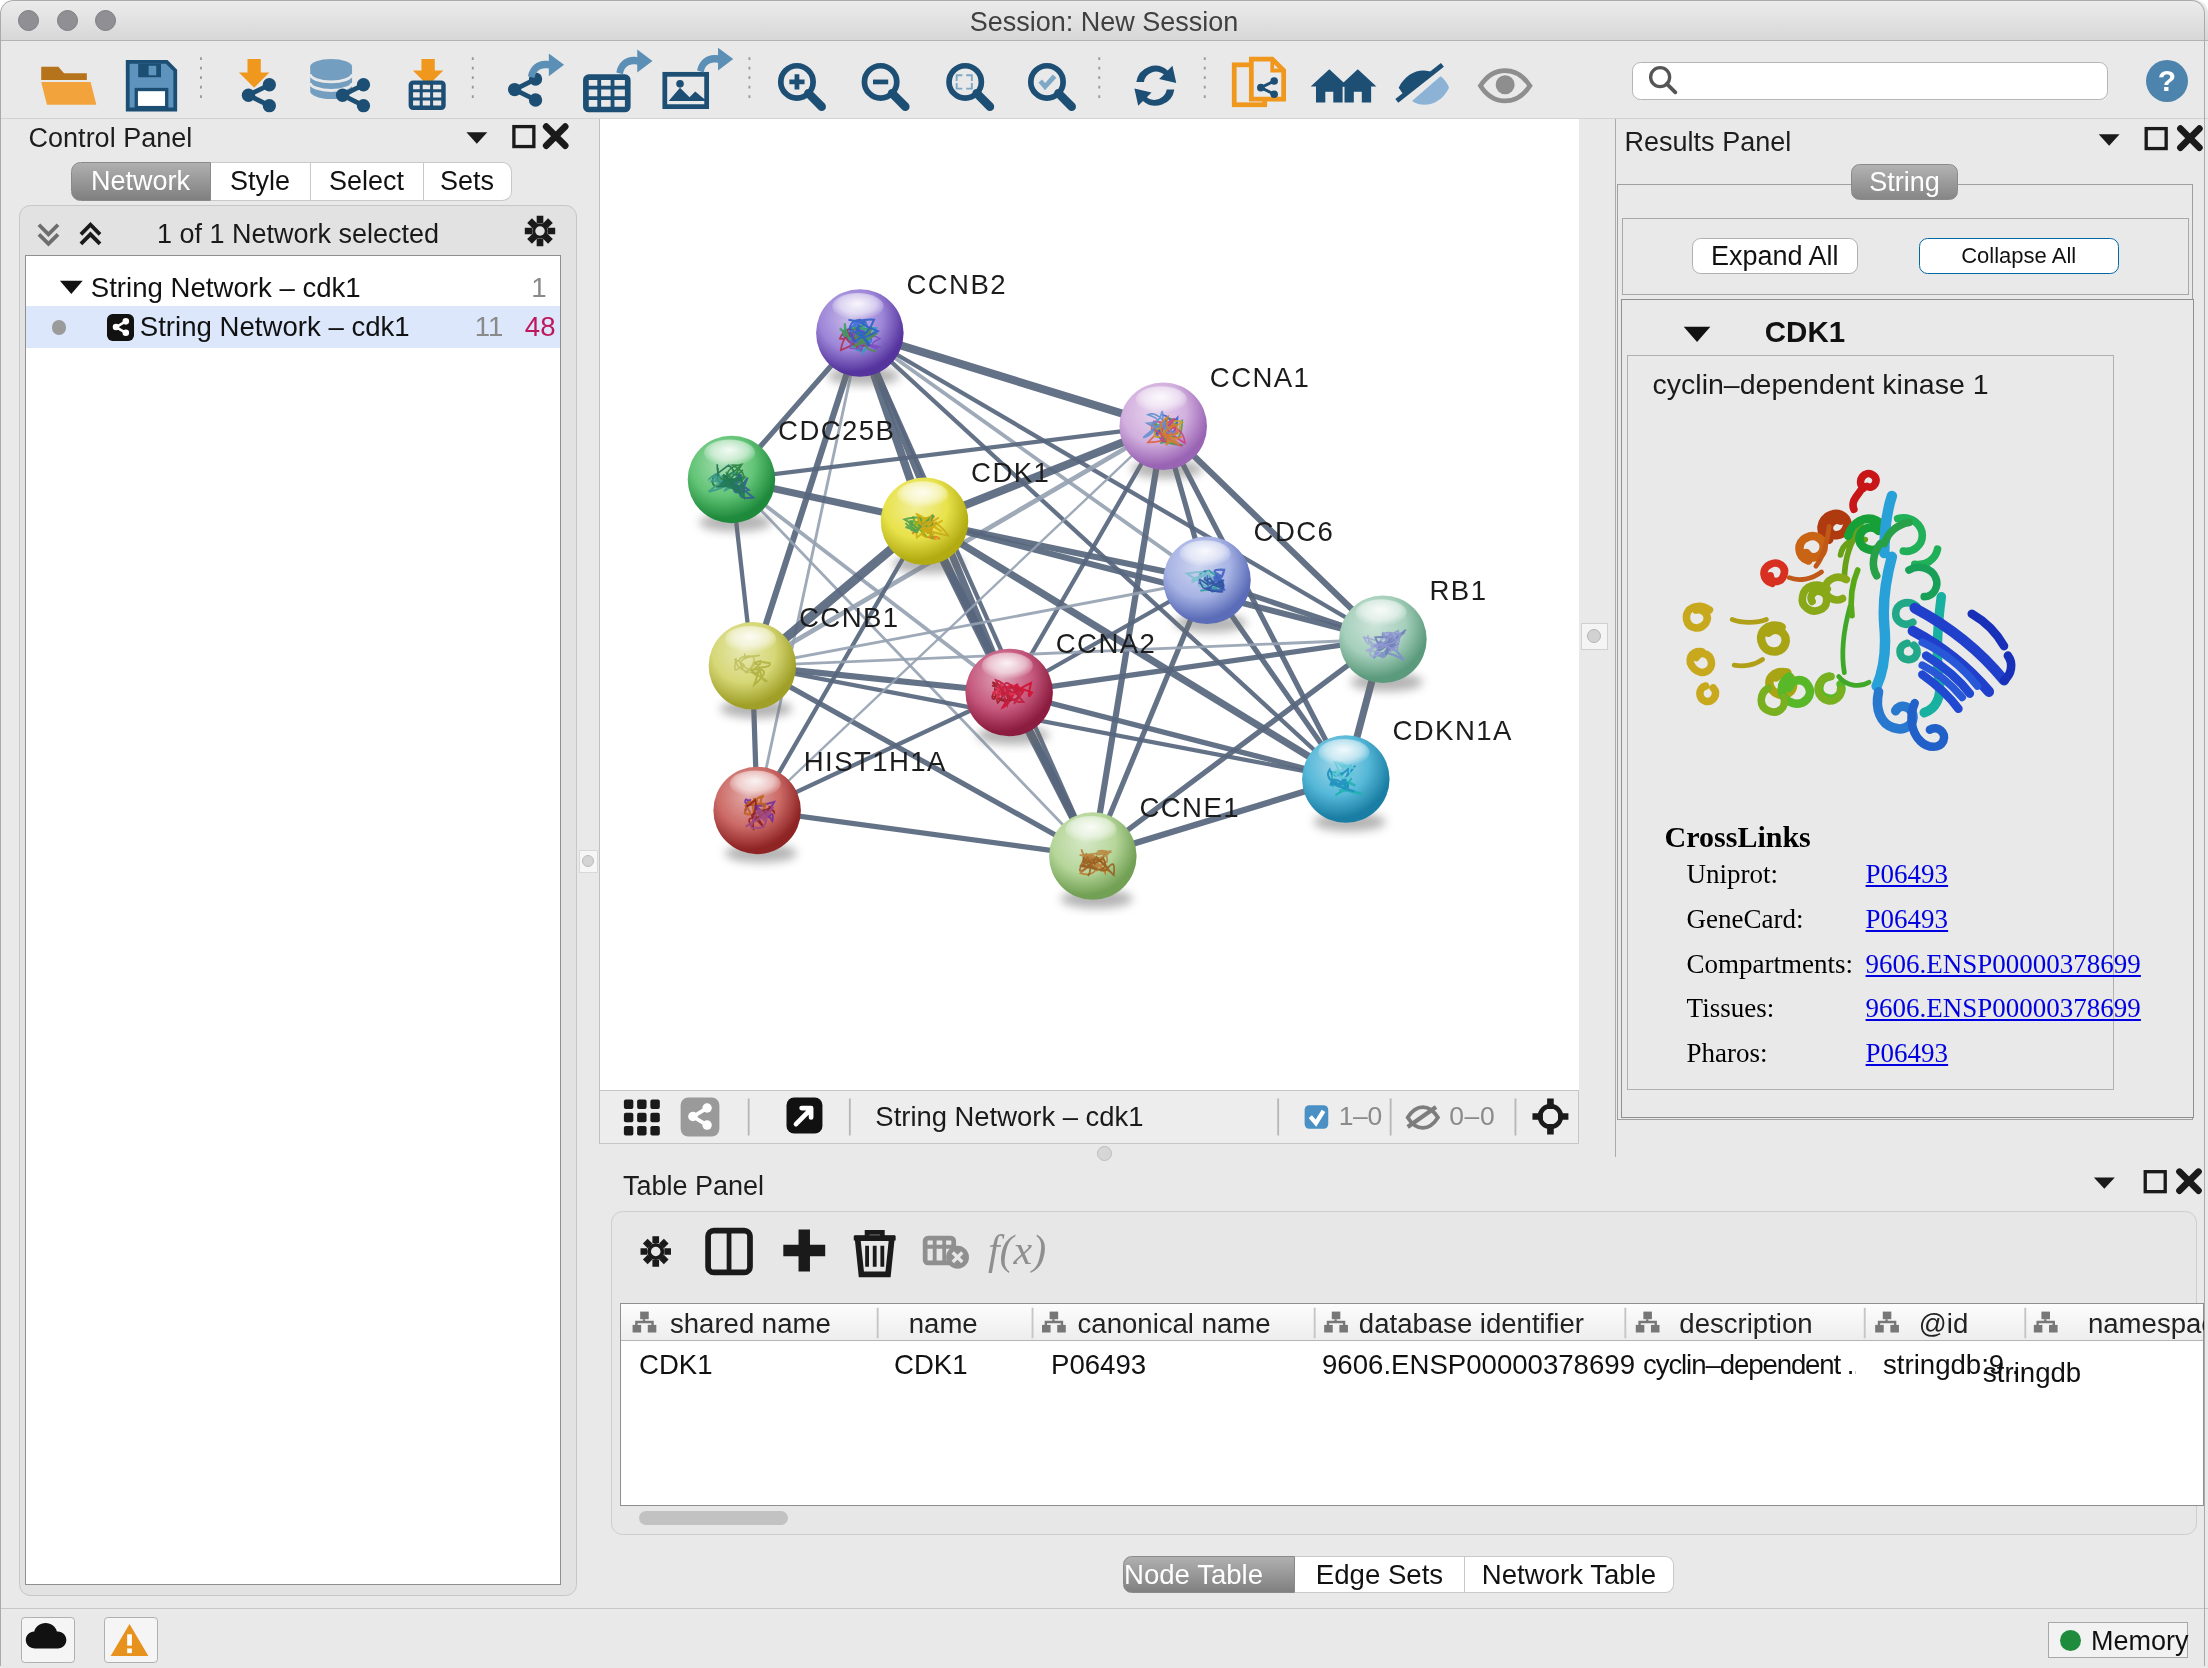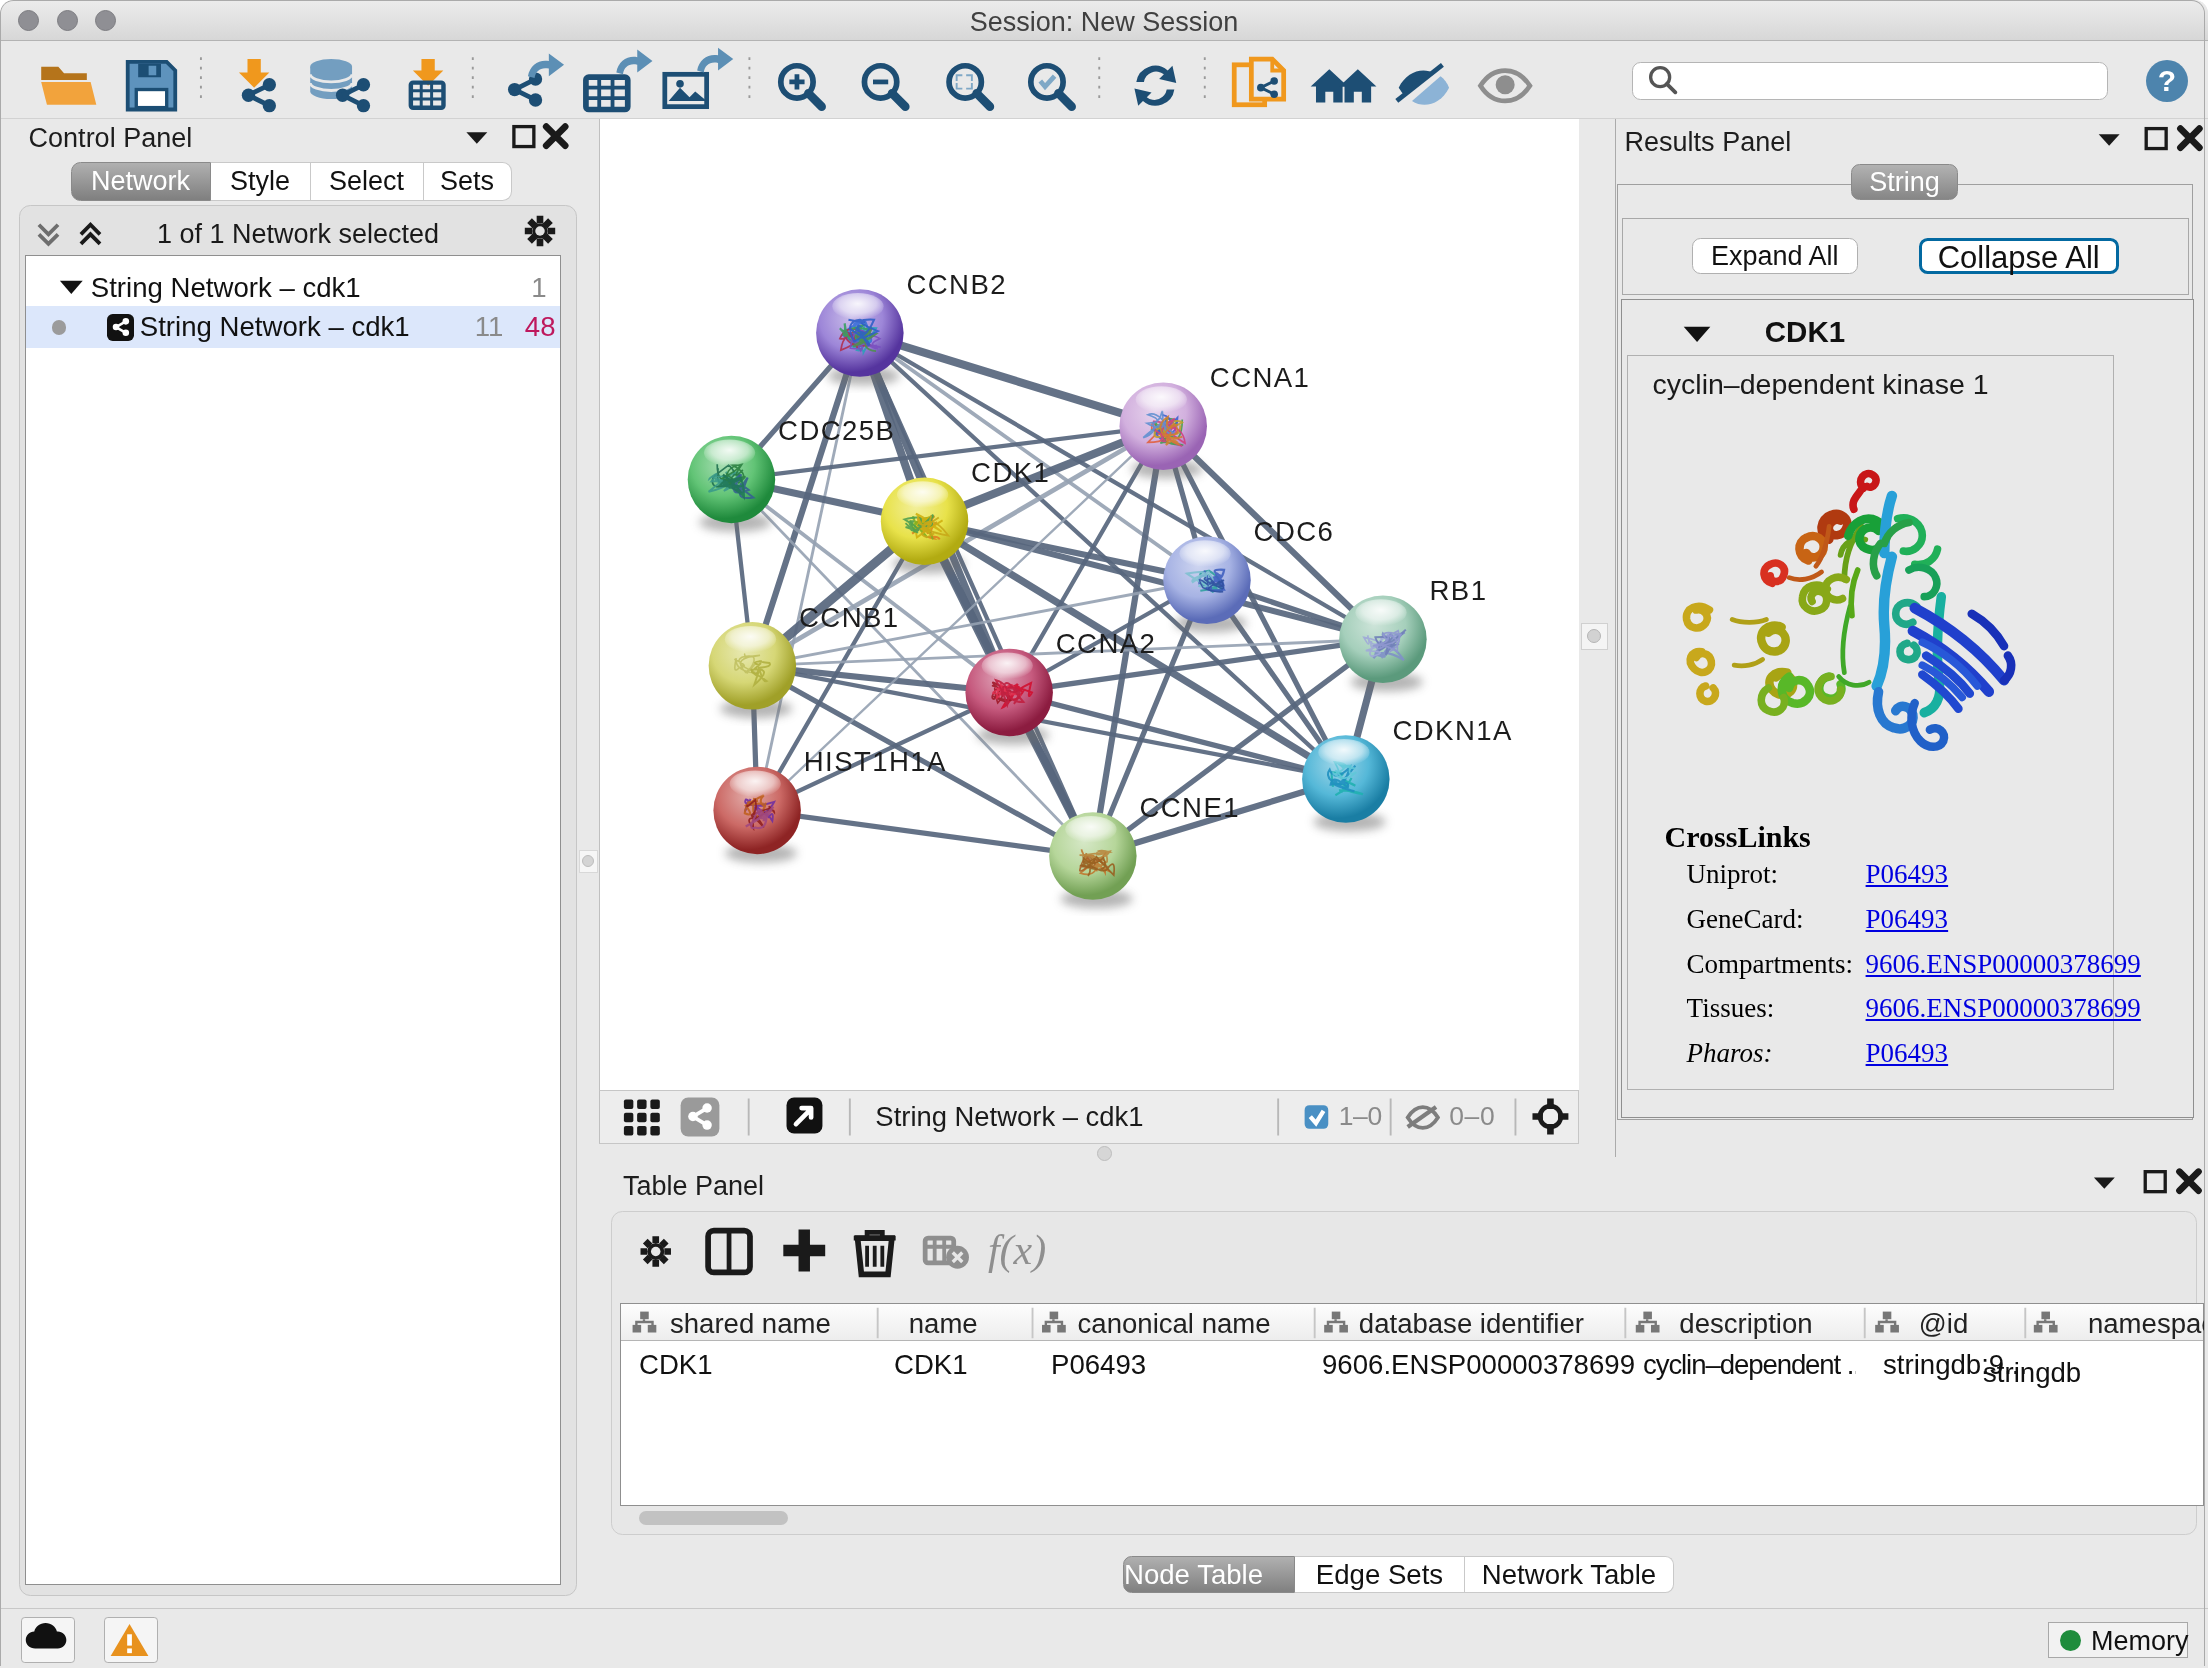--- a/index.html
+++ b/index.html
@@ -530,21 +530,21 @@
     <div class="paneltitle" style="position:absolute;left:8.6px;top:7.6px;">Results Panel</div>
     <svg width="593" height="38" viewBox="0 0 624 40" style="position:absolute;left:0;top:1.9px;">
       <path d="M508 14l11 12l11-12z" fill="#1a1a1a"></path>
       <rect x="558" y="8" width="21" height="21" fill="none" stroke="#1a1a1a" stroke-width="3.5"></rect>
       <path d="M594 8L614 28M614 8L594 28" stroke="#1a1a1a" stroke-width="7" stroke-linecap="round"></path>
     </svg>
     <div style="position:absolute;left:1px;top:65px;width:576px;height:936px;background:#e9e9e9;border:1.9px solid #9f9f9f;"></div>
     <div style="position:absolute;left:235px;top:45px;width:107px;height:36px;background:linear-gradient(#b2b2b2,#868686);border:1px solid #8a8a8a;border-radius:8.6px;color:#fff;text-align:center;font-size:27px;line-height:35px;">String</div>
     <div style="position:absolute;left:5.7px;top:99px;width:567px;height:77px;background:#e9e9e9;border:1px solid #a8a8a8;">
       <div style="position:absolute;left:69px;top:19px;width:166px;height:36px;background:#fff;border:1px solid #b0b0b0;border-radius:8.6px;text-align:center;font-size:27px;line-height:34px;color:#111;">Expand All</div>
-      <div style="position:absolute;left:296px;top:19px;width:200px;height:36px;background:#fff;border:3px solid #0369a1;border-radius:8.6px;text-align:center;font-size:31px;line-height:34px;color:#111;">Collapse All</div>
+      <div style="position:absolute;left:296px;top:19px;width:200px;height:36px;background:#fff;border:1px solid #0369a1;border-radius:8.6px;text-align:center;font-size:22px;line-height:34px;color:#111;">Collapse All</div>
     </div>
     <div style="position:absolute;left:4.8px;top:180px;width:573px;height:819px;background:#e9e9e9;border:1.9px solid #8f8f8f;">
       <svg width="38" height="28.5" viewBox="0 0 40 30" style="position:absolute;left:57px;top:21px;">
           <path d="M5 6l14 16L33 6z" fill="#111"></path>
         </svg>
       <div style="position:absolute;left:143px;top:15px;font-size:29.5px;font-weight:700;color:#111;">CDK1</div>
       <div style="position:absolute;left:4.8px;top:55px;width:487px;height:735px;background:#e9e9e9;border:1px solid #b0b0b0;">
         <div style="position:absolute;left:25px;top:12.4px;font-size:28.5px;color:#1a1a1a;">cyclin–dependent kinase 1</div>
         <svg width="349" height="307" viewBox="0 0 367 323" style="position:absolute;left:49px;top:100px;">
           <g fill="none" stroke-linecap="round" stroke-linejoin="round">
@@ -580,21 +580,21 @@
         <div style="font-family:'Liberation Serif',serif;">
           <div style="position:absolute;left:37px;top:464px;font-size:30px;font-weight:700;color:#000;">CrossLinks</div>
           <div style="position:absolute;left:59px;top:503px;font-size:27px;color:#000;">Uniprot:</div>
           <a style="position:absolute;left:238px;top:503px;font-size:27px;color:#0000e0;text-decoration:underline;">P06493</a>
           <div style="position:absolute;left:59px;top:548px;font-size:27px;color:#000;">GeneCard:</div>
           <a style="position:absolute;left:238px;top:548px;font-size:27px;color:#0000e0;text-decoration:underline;">P06493</a>
           <div style="position:absolute;left:59px;top:593px;font-size:27px;color:#000;">Compartments:</div>
           <a style="position:absolute;left:238px;top:593px;font-size:27px;color:#0000e0;text-decoration:underline;">9606.ENSP00000378699</a>
           <div style="position:absolute;left:59px;top:637px;font-size:27px;color:#000;">Tissues:</div>
           <a style="position:absolute;left:238px;top:637px;font-size:27px;color:#0000e0;text-decoration:underline;">9606.ENSP00000378699</a>
-          <div style="position:absolute;left:59px;top:682px;font-size:27px;color:#000;font-style:italic;">Pharos:</div>
+          <div style="position:absolute;left:59px;top:682px;font-size:27px;color:#000;">Pharos:</div>
           <a style="position:absolute;left:238px;top:682px;font-size:27px;color:#0000e0;text-decoration:underline;">P06493</a>
         </div>
       </div>
     </div>
   </div>
   <div id="tablepanel">
     <div class="paneltitle" style="position:absolute;left:24px;top:14.3px;">Table Panel</div>
     <svg width="1609" height="42" viewBox="0 0 1692 44" style="position:absolute;left:0;top:6.7px;">
       <path d="M1572 14l11 12l11-12z" fill="#1a1a1a"></path>
       <rect x="1626" y="8" width="21" height="21" fill="none" stroke="#1a1a1a" stroke-width="3.5"></rect>

